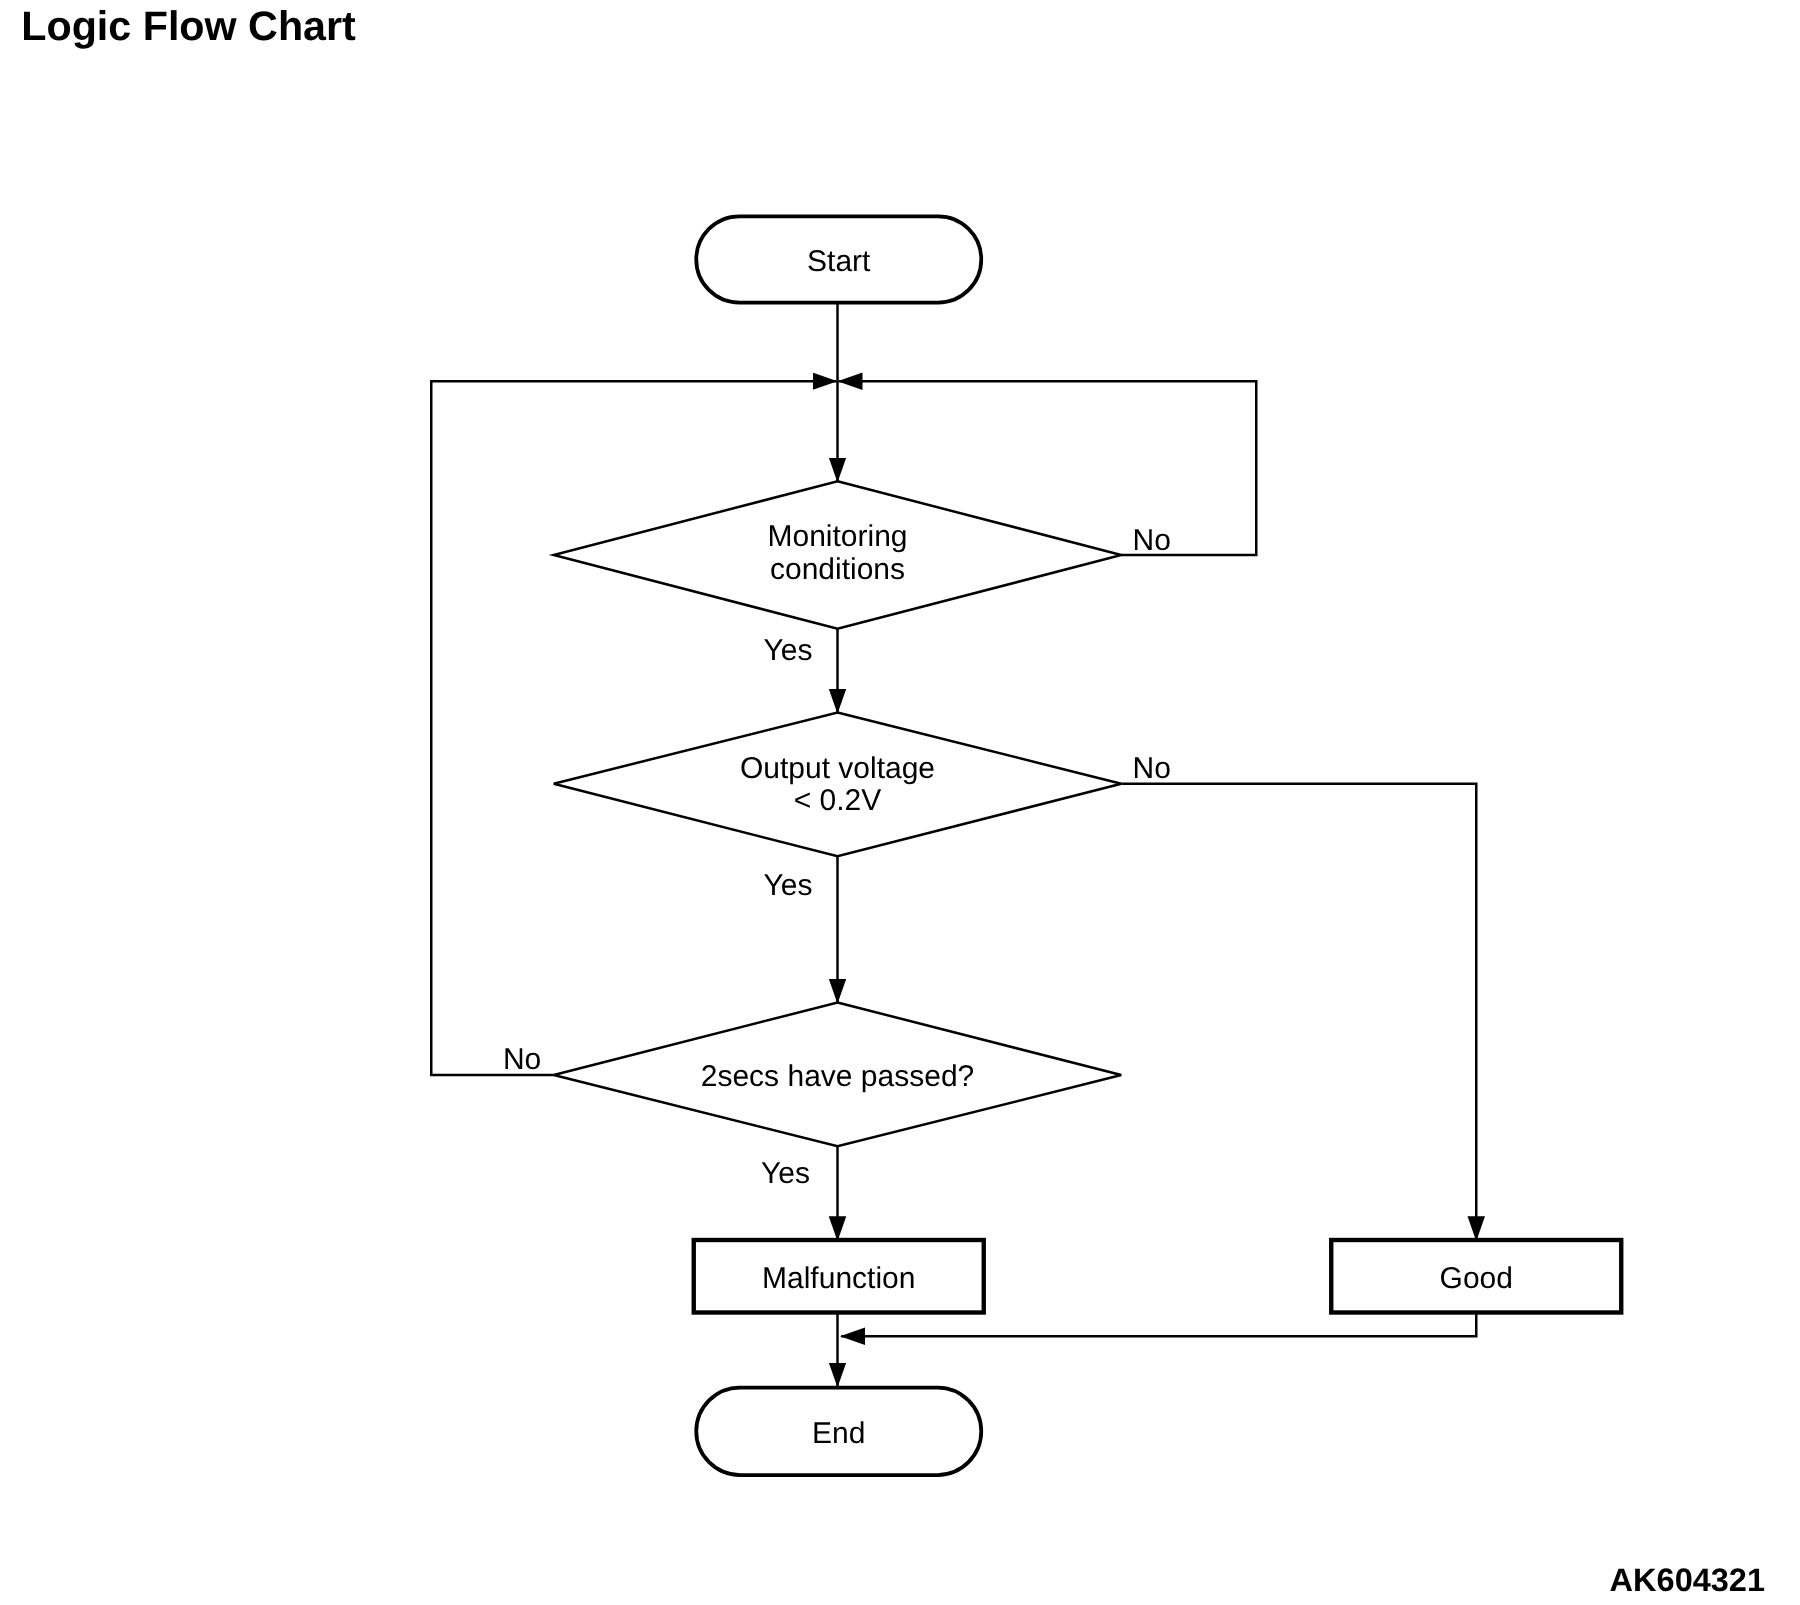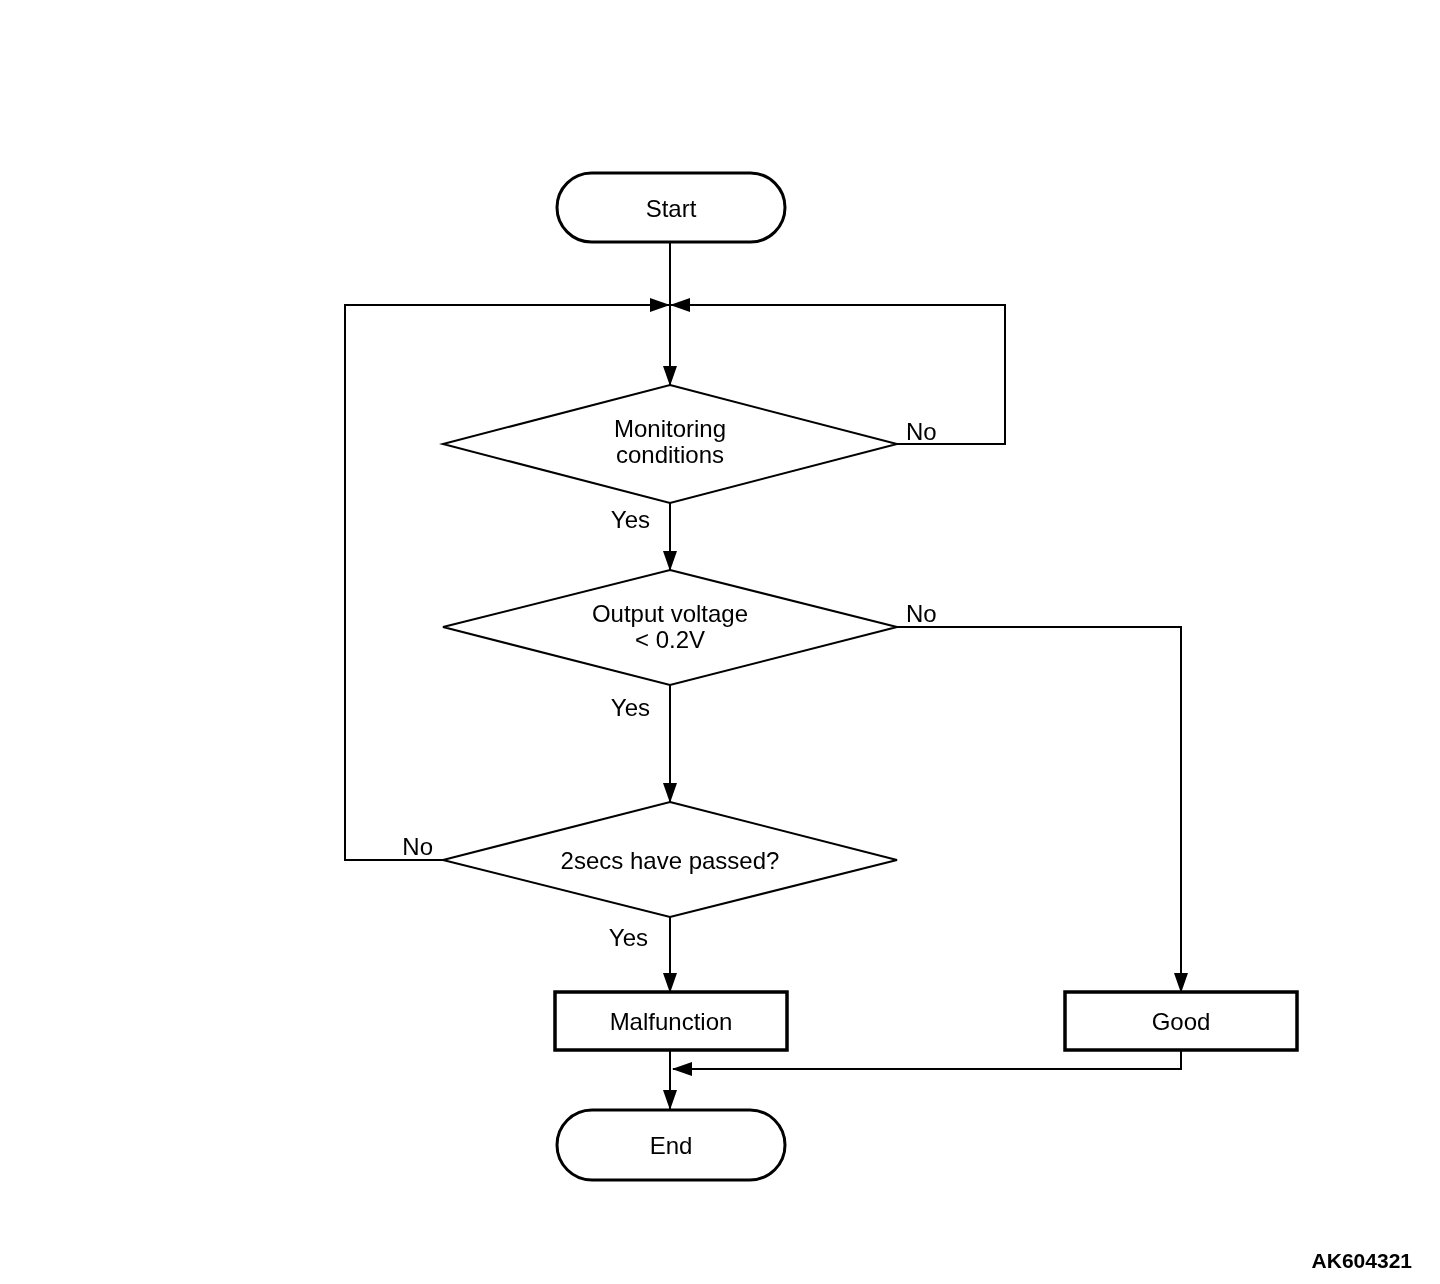--- a/index.html
+++ b/index.html
@@ -20,21 +20,21 @@
     font-size: 33px;
     font-weight: bold;
     letter-spacing: 0px;
     color: #000000;
     white-space: nowrap;
   }
   .figure-code {
     position: absolute;
     top: 1249px;
     right: 28px;
-    font-size: 21px;
+    font-size: 26px;
     font-weight: bold;
     color: #000000;
   }
   svg.flowchart {
     position: absolute;
     left: 0;
     top: 0;
   }
   .edge {
     fill: none;
@@ -52,20 +52,21 @@
     font-family: "Liberation Sans", sans-serif;
     font-size: 24px;
     fill: #000000;
   }
 </style>
 </head>
 <body>
 
 <div class="page">
 
+  <h1 class="page-title">Logic Flow Chart</h1>
 
   <svg class="flowchart" width="1440" height="1284" viewBox="0 0 1440 1284">
     <defs>
       <marker id="arrow" markerUnits="userSpaceOnUse" markerWidth="22" markerHeight="16" refX="19" refY="7" orient="auto">
         <path d="M0,0 L20,7 L0,14 Z" fill="#000000"></path>
       </marker>
     </defs>
 
     <g>
       <path class="edge" d="M670,242 L670,385" marker-end="url(#arrow)"></path>

